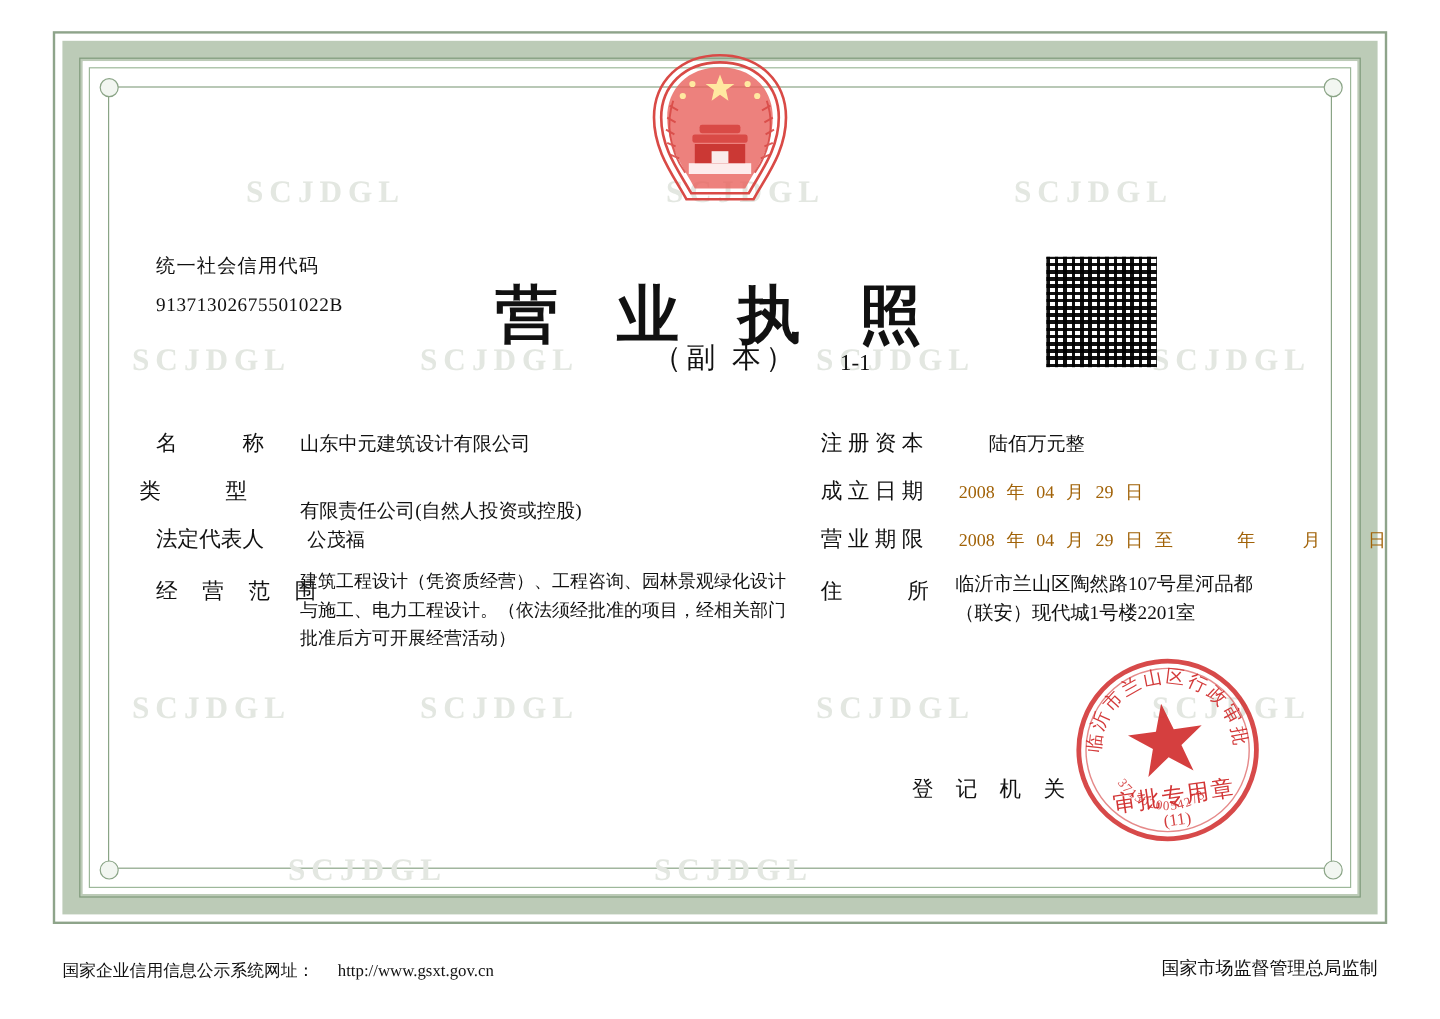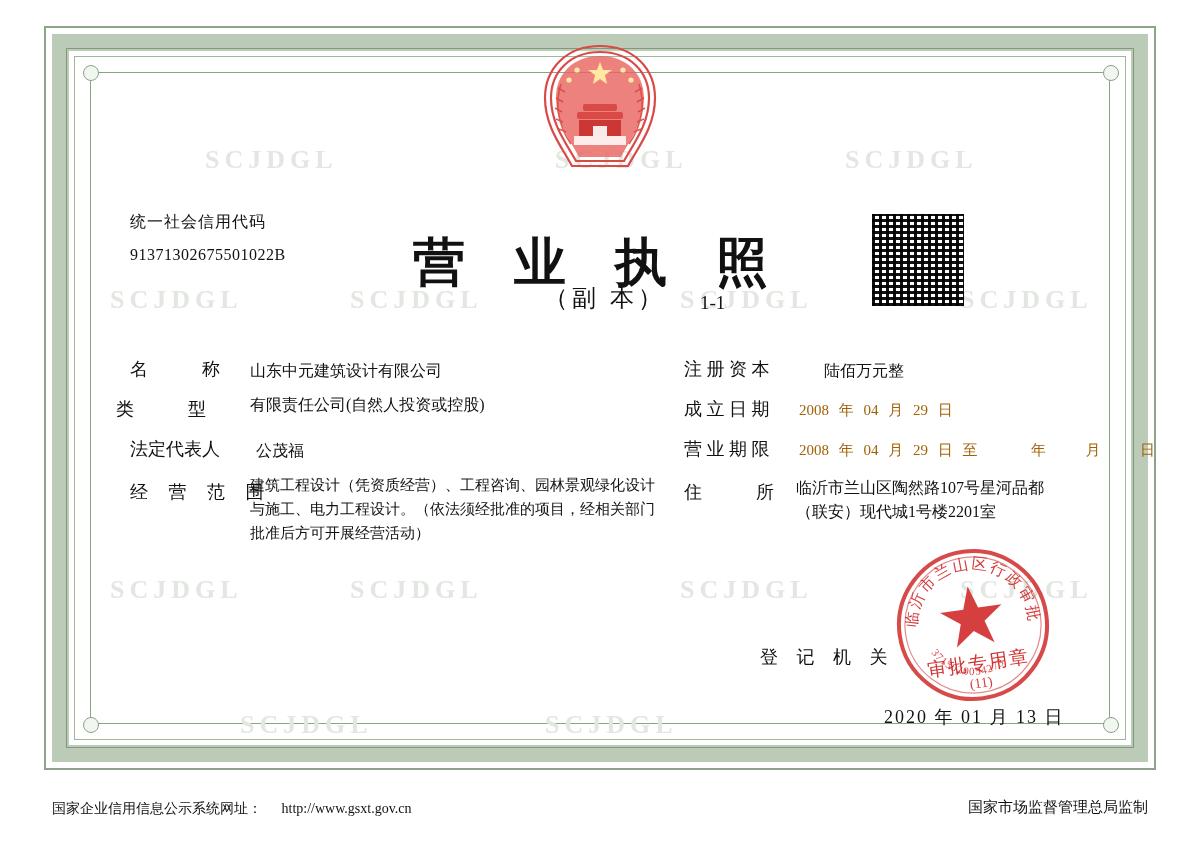--- a/index.html
+++ b/index.html
@@ -357,21 +357,21 @@
   <div class="title">营 业 执 照</div>
   <div class="subtitle">（副 本）</div>
   <div class="serial">1-1</div>
 
   <div class="qr"></div>
 
   <div class="field-label" style="left:130px; top:357px;">名　　　称</div>
   <div class="field-value big" style="left:250px; top:359px;">山东中元建筑设计有限公司</div>
 
   <div class="field-label" style="left:116px; top:397px;">类　　　型</div>
-  <div class="field-value big" style="left:250px; top:393px;">有限责任公司(自然人投资或控股)</div>
+  <div class="field-value big" style="left:250px; top:415px;">有限责任公司(自然人投资或控股)</div>
 
   <div class="field-label" style="left:130px; top:437px;">法定代表人</div>
   <div class="field-value big" style="left:256px; top:439px;">公茂福</div>
 
   <div class="field-label lbl-sp3" style="left:130px; top:480px;">经 营 范 围</div>
   <div class="field-value" style="left:250px; top:473px; width:412px;">建筑工程设计（凭资质经营）、工程咨询、园林景观绿化设计与施工、电力工程设计。（依法须经批准的项目，经相关部门批准后方可开展经营活动）</div>
 
   <div class="field-label" style="left:684px; top:357px;">注 册 资 本</div>
   <div class="field-value big" style="left:796px; top:359px;margin-left:28px;">陆佰万元整</div>
 
@@ -420,28 +420,20 @@
         <text x="83" y="128" text-anchor="middle" font-family="Liberation Serif, serif" font-size="19" fill="#d02a2a" letter-spacing="1.5" opacity="0.95">审批专用章</text>
         <text x="83" y="146" text-anchor="middle" font-family="Liberation Serif, serif" font-size="14" fill="#d02a2a" opacity="0.9">(11)</text>
         <path id="sealbottom" d="M83,83 m-50,0 a50,50 0 0,0 100,0" fill="none"></path>
         <text font-family="Liberation Serif, serif" font-size="11" fill="#d02a2a" letter-spacing="1" opacity="0.85">
           <textPath href="#sealbottom" startOffset="14%">3713020054273</textPath>
         </text>
       </g>
     </svg>
   </div>
 
-  <div class="issue-date">
-    <span>2020</span>
-    <span>年</span>
-    <span>01</span>
-    <span>月</span>
-    <span>13</span>
-    <span>日</span>
-  </div>
 
 
   <div class="bottom-left">
     <span>国家企业信用信息公示系统网址：</span>
     <span class="url">http://www.gsxt.gov.cn</span>
   </div>
   <div class="bottom-right">国家市场监督管理总局监制</div>
 
 </div>
 

